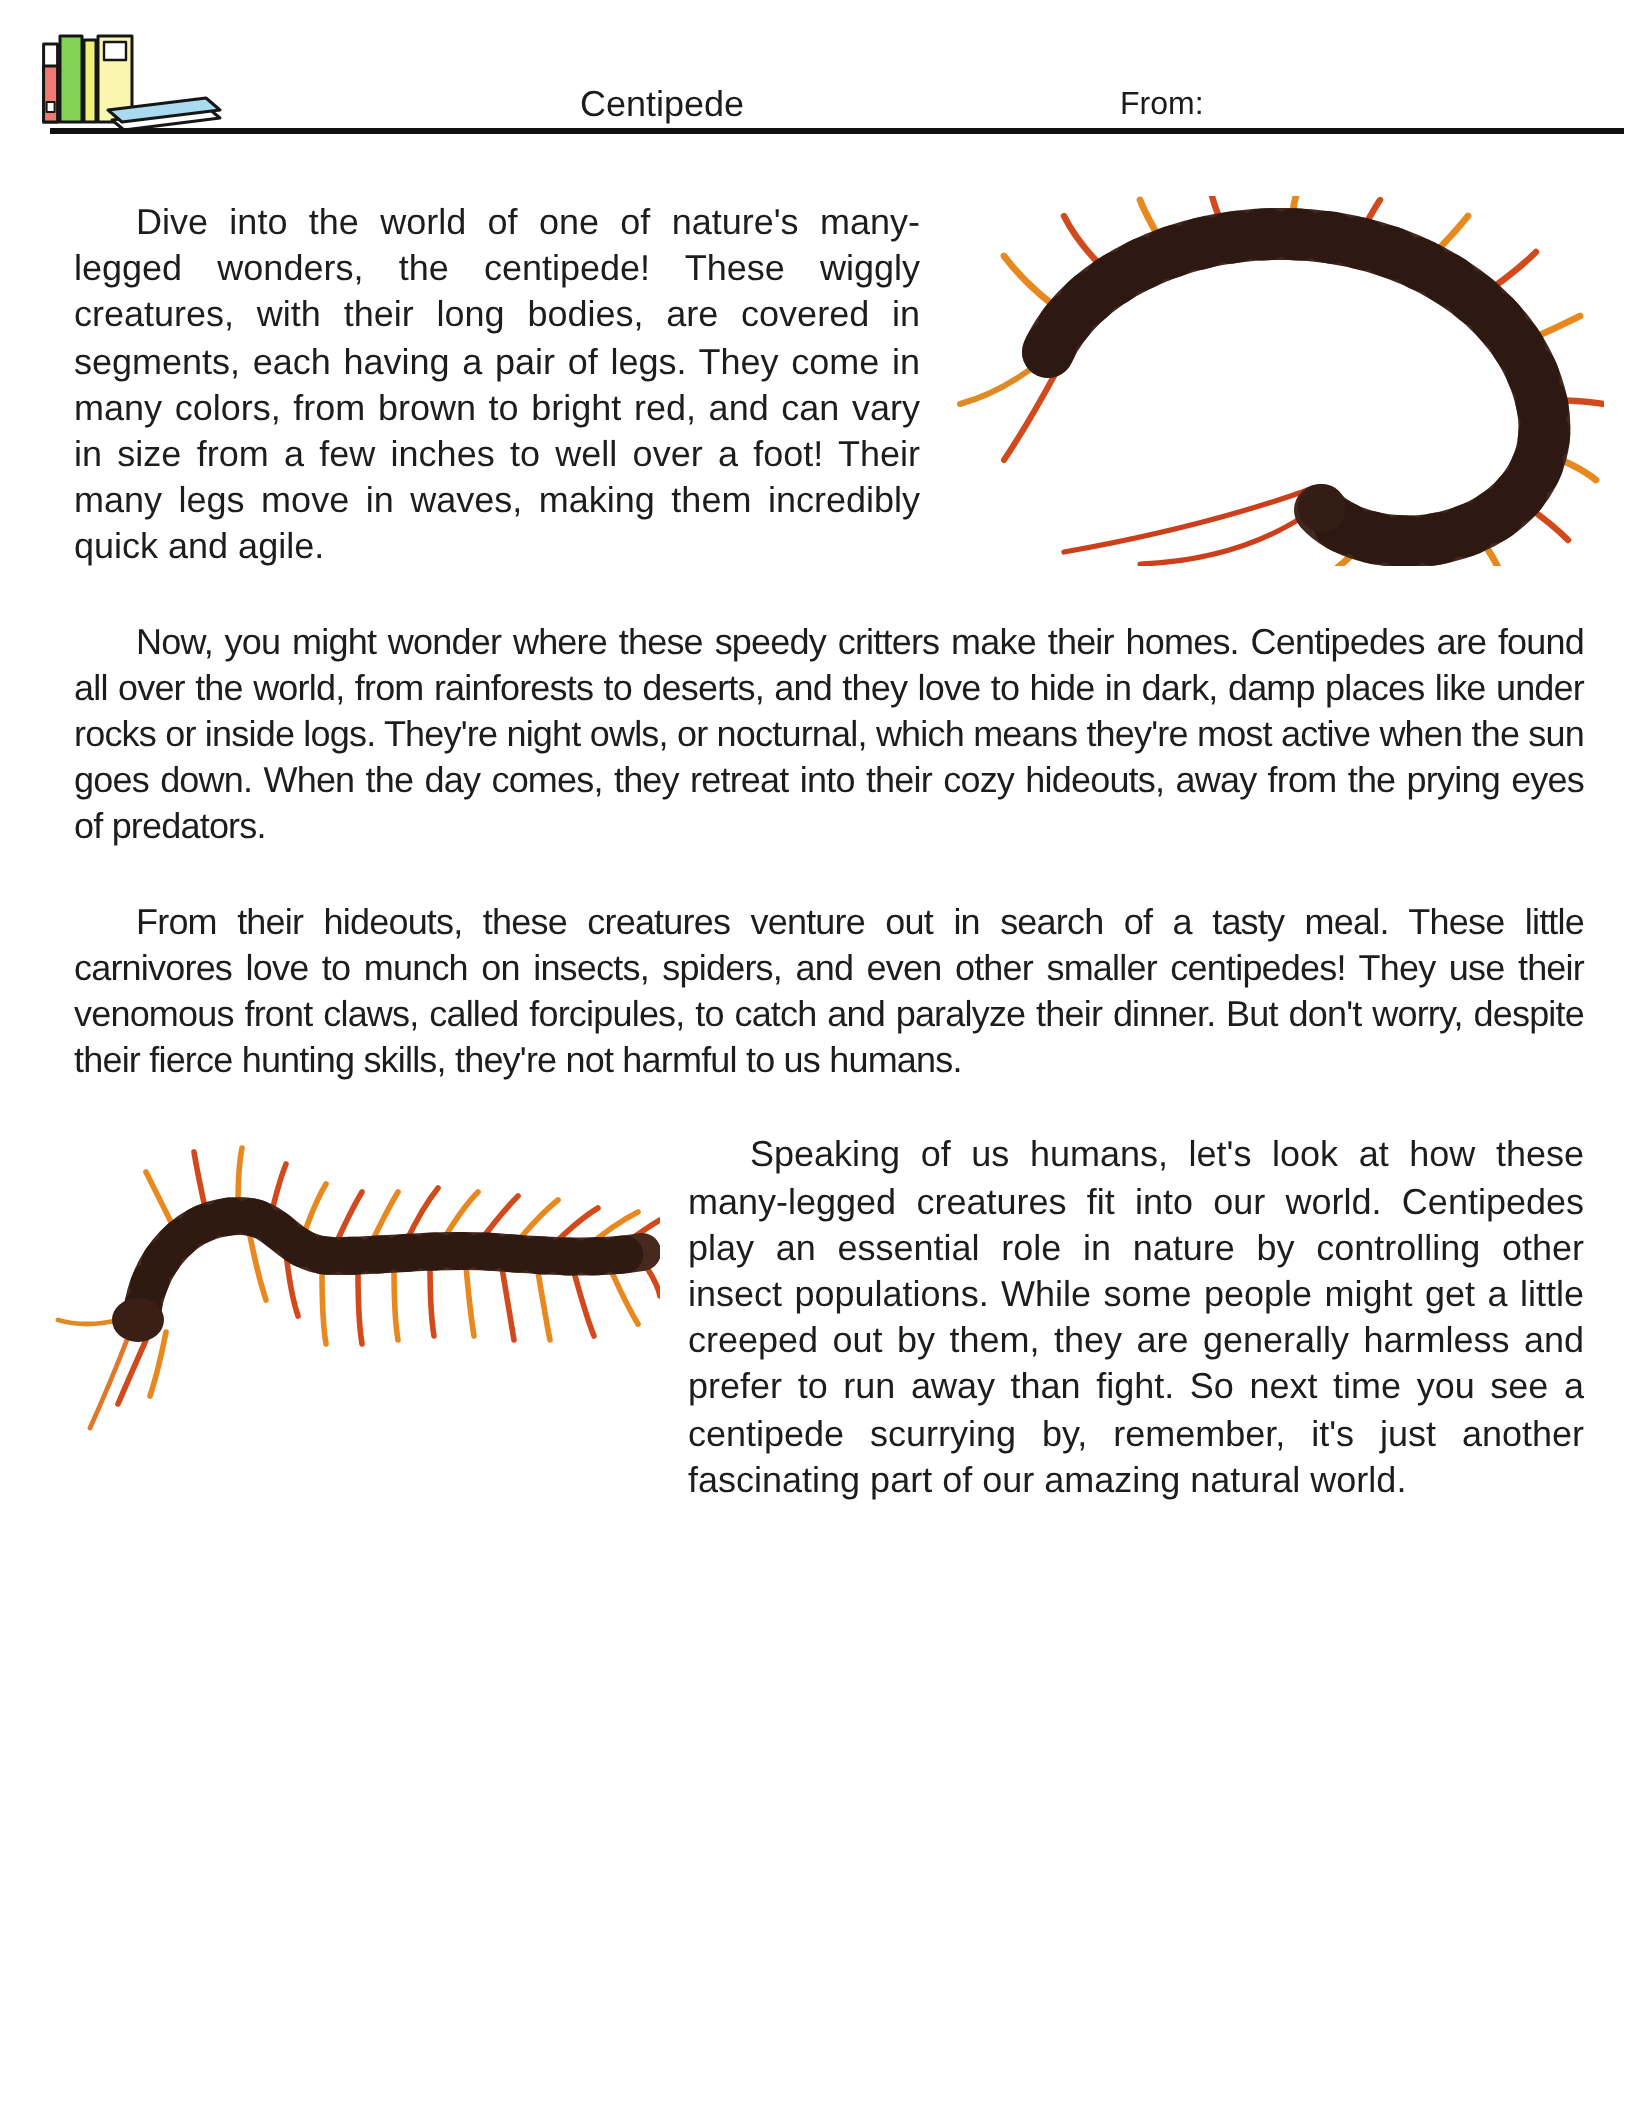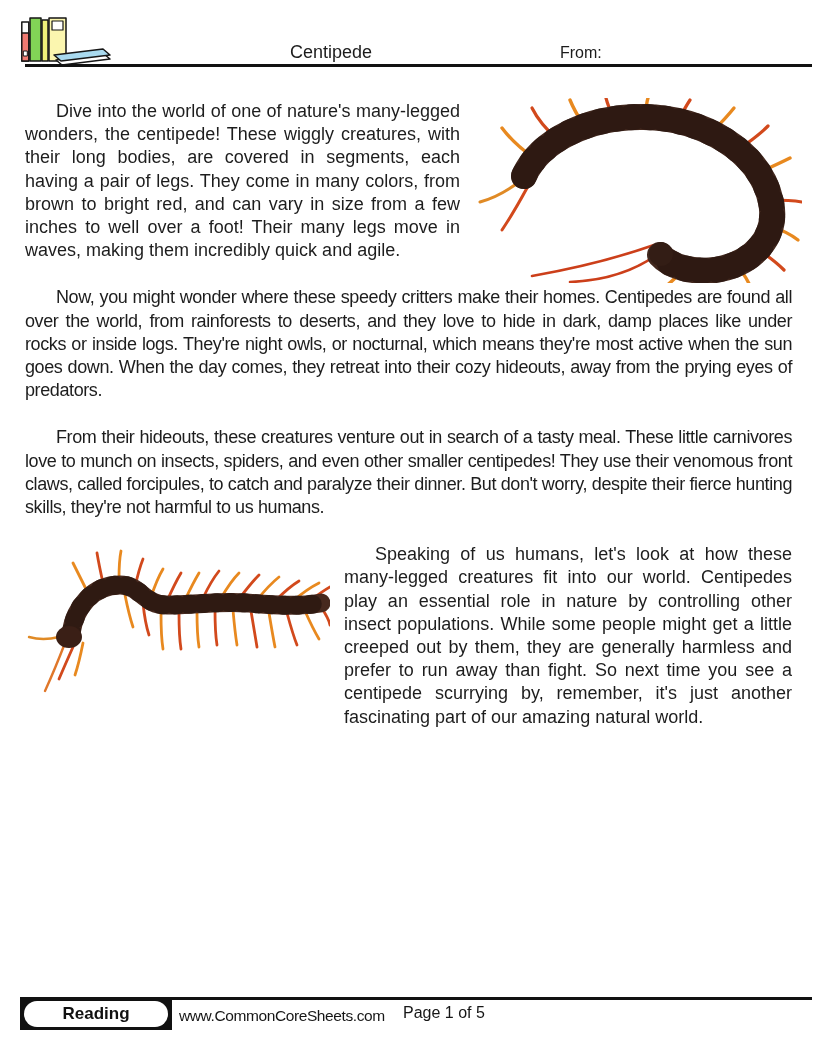--- a/index.html
+++ b/index.html
@@ -10,21 +10,21 @@
 
   
   .logo { position:absolute; left:19px; top:13px; width:95px; height:53px; }
   .hdr-title { position:absolute; left:241px; top:42px; width:180px; text-align:center; font-size:18px; }
   .hdr-name  { position:absolute; left:560px; top:44px; font-size:16px; }
   .hdr-rule  { position:absolute; left:25px; top:64px; width:787px; height:3px; background:#111; }
 
   
   .content { position:absolute; left:25px; top:100px; width:767px; }
   .para {
-    margin:0 0 24px 0; text-align:justify; text-indent:31px;
+    margin:0 0 24px 12px; text-align:justify; text-indent:31px;
     font-size:18px; line-height:23.2px; color:#1d1d1d;
   }
   .cond { letter-spacing:-0.4px; }
   .clear { clear:both; }
   figure { margin:0; padding:0; }
   .fig svg { display:block; width:100%; height:100%; }
   .fig-right { float:right; width:330px; height:185px; margin:-2px -10px 0 12px; }
   .fig-left  { float:left;  width:305px; height:158px; margin:2px 14px 4px 0; }
 
   
@@ -152,24 +152,14 @@
           <path d="M46,88 C50,62 68,40 95,40 C116,40 118,60 142,60 C168,60 196,56 222,58 C248,60 272,62 296,58" stroke="#47291e" stroke-width="19"></path>
           <path d="M46,88 C50,62 68,40 95,40 C116,40 118,60 142,60 C168,60 196,56 222,58 C248,60 272,62 296,58" stroke="#2b1710" stroke-width="19" stroke-dasharray="2.5 11" opacity="0.85"></path>
           <ellipse cx="44" cy="92" rx="13" ry="11" fill="#3a1f16"></ellipse>
         </g>
       </svg>
     </figure>
 
     <p class="para">Speaking of us humans, let's look at how these many-legged creatures fit into our world. Centipedes play an essential role in nature by controlling other insect populations. While some people might get a little creeped out by them, they are generally harmless and prefer to run away than fight. So next time you see a centipede scurrying by, remember, it's just another fascinating part of our amazing natural world.</p>
   </main>
 
-  <footer class="footer">
-    <div class="footer-rule"></div>
-    <div class="badge">
-      <div class="pill">
-        <span>Reading</span>
-      </div>
-    </div>
-    <div class="site">www.CommonCoreSheets.com</div>
-    <div class="pagenum">Page 1 of 5</div>
-  </footer>
 
 </div>
 
 </body></html>

